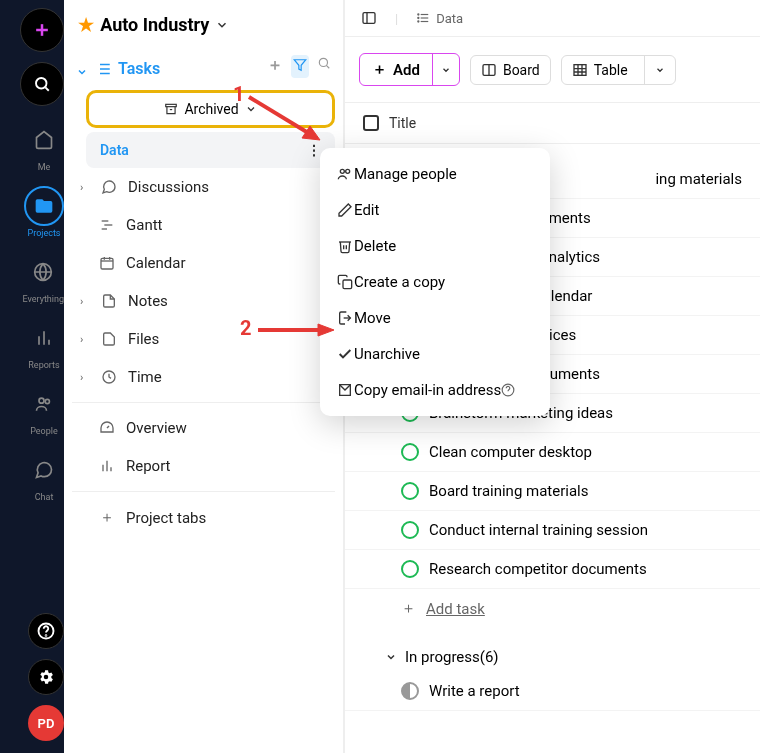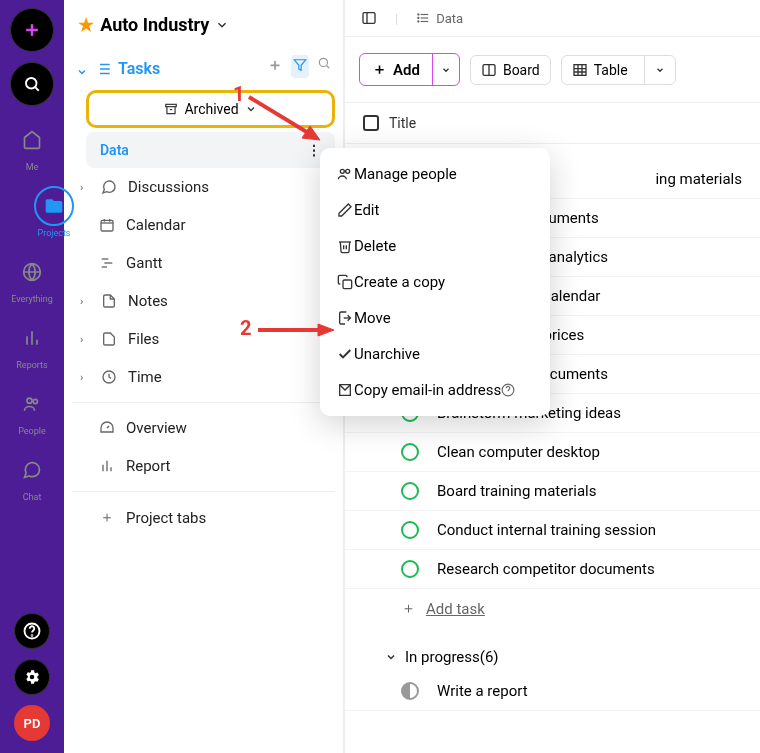--- a/index.html
+++ b/index.html
@@ -1,19 +1,19 @@
 <!DOCTYPE html>
 <html><head>
   <meta charset="utf-8">
   <style>
     * { box-sizing: border-box; margin: 0; padding: 0; font-family: -apple-system, BlinkMacSystemFont, "Segoe UI", Roboto, sans-serif; }
     body { display: flex; width: 760px; height: 753px; overflow: hidden; background: #fff; }
     
     
-    .rail { width: 64px; background: #4c1d95; display: flex; flex-direction: column; align-items: center; padding-top: 8px; gap: 4px; }
+    .rail { width: 64px; background: #0f172a; display: flex; flex-direction: column; align-items: flex-end; padding-top: 8px; gap: 4px; }
     .rail-btn { width: 44px; height: 44px; border-radius: 50%; display: flex; align-items: center; justify-content: center; cursor: pointer; color: #fff; position: relative; }
     .rail-btn.plus { background: #000; border: 1px solid #333; }
     .rail-btn.plus svg { stroke: #d946ef; }
     .rail-item { display: flex; flex-direction: column; align-items: center; gap: 2px; margin-top: 10px; cursor: pointer; color: #888; }
     .rail-item.active .rail-icon { border: 2px solid #2196f3; }
     .rail-item.active { color: #2196f3; margin-left: 44px; }
     .rail-icon { width: 40px; height: 40px; border-radius: 50%; display: flex; align-items: center; justify-content: center; }
     .rail-label { font-size: 9px; }
     .rail-spacer { flex: 1; }
     .rail-bottom { display: flex; flex-direction: column; align-items: center; gap: 10px; padding-bottom: 12px; }
@@ -46,21 +46,21 @@
     .add-btn .caret { padding: 6px 8px; border-left: 1px solid #d946ef; }
     .view-btn { display: flex; align-items: center; gap: 6px; border: 1px solid #ddd; border-radius: 6px; padding: 6px 10px; font-size: 14px; cursor: pointer; }
     .view-btn.split { padding: 0; overflow:hidden;}
     .view-btn.split .main-part { padding: 6px 10px; display:flex; align-items:center; gap:6px;}
     .view-btn.split .caret { padding: 6px 10px; border-left:1px solid #ddd;}
     
     .table-header { display:flex; align-items:center; gap:10px; padding: 12px 18px; border-bottom:1px solid #eee; font-size:14px; color:#333;}
     .checkbox { width:16px; height:16px; border:2px solid #333; border-radius:3px;}
     
     .group-label { padding: 10px 18px 6px 40px; }
-    .task-row { display:flex; align-items:flex-start; gap:18px; padding: 10px 18px 10px 56px; border-bottom:1px solid #f3f3f3; font-size:15px;}
+    .task-row { display:flex; align-items:flex-start; gap:10px; padding: 10px 18px 10px 56px; border-bottom:1px solid #f3f3f3; font-size:15px;}
     .task-circle { width:18px; height:18px; border:2px solid #1db954; border-radius:50%; flex-shrink:0;}
     .task-circle.half { border-color:#999; background: linear-gradient(90deg, #999 50%, transparent 50%);}
     .add-task { display:flex; align-items:center; gap:10px; padding:10px 18px 10px 56px; font-size:15px; color:#666; cursor:pointer;}
     .add-task span { text-decoration: underline; }
     .group-collapse { display:flex; align-items:center; gap:8px; padding: 20px 18px 6px 40px; font-size:15px; cursor:pointer;}
     
     
     .context-menu { position: absolute; left: 320px; top: 148px; width: 230px; background:#fff; border-radius:10px; box-shadow: 0 8px 32px rgba(0,0,0,0.18); padding: 8px 0; z-index: 100;}
     .menu-item { display:flex; align-items:center; padding: 9px 16px; font-size:15px; cursor:pointer;}
     .menu-item .mi { width:18px; display:flex; justify-content:center;}
@@ -215,37 +215,37 @@
     <span class="icon">
         <svg width="16" height="16" viewBox="0 0 24 24" fill="none" stroke="#666" stroke-width="2">
           <path d="M21 11.5a8.5 8.5 0 01-12.5 7.5L3 21l2-5.5A8.5 8.5 0 1121 11.5z"></path>
         </svg>
       </span>
     <span>Discussions</span>
   </div>
   <div class="nav-item indent">
     <span class="icon">
         <svg width="16" height="16" viewBox="0 0 24 24" fill="none" stroke="#666" stroke-width="2">
+          <line x1="4" y1="6" x2="14" y2="6"></line>
+          <line x1="8" y1="12" x2="20" y2="12"></line>
+          <line x1="4" y1="18" x2="12" y2="18"></line>
+        </svg>
+      </span>
+    <span>Gantt</span>
+  </div>
+  <div class="nav-item indent">
+    <span class="icon">
+        <svg width="16" height="16" viewBox="0 0 24 24" fill="none" stroke="#666" stroke-width="2">
           <rect x="3" y="5" width="18" height="16" rx="2"></rect>
           <line x1="3" y1="9" x2="21" y2="9"></line>
           <line x1="8" y1="3" x2="8" y2="7"></line>
           <line x1="16" y1="3" x2="16" y2="7"></line>
         </svg>
       </span>
     <span>Calendar</span>
-  </div>
-  <div class="nav-item indent">
-    <span class="icon">
-        <svg width="16" height="16" viewBox="0 0 24 24" fill="none" stroke="#666" stroke-width="2">
-          <line x1="4" y1="6" x2="14" y2="6"></line>
-          <line x1="8" y1="12" x2="20" y2="12"></line>
-          <line x1="4" y1="18" x2="12" y2="18"></line>
-        </svg>
-      </span>
-    <span>Gantt</span>
   </div>
   <div class="nav-item">
     <span class="chev">›</span>
     <span class="icon">
         <svg width="16" height="16" viewBox="0 0 24 24" fill="none" stroke="#666" stroke-width="2">
           <path d="M14 3H6a2 2 0 00-2 2v14a2 2 0 002 2h12a2 2 0 002-2V9l-6-6z"></path>
           <path d="M14 3v6h6"></path>
         </svg>
       </span>
     <span>Notes</span>

